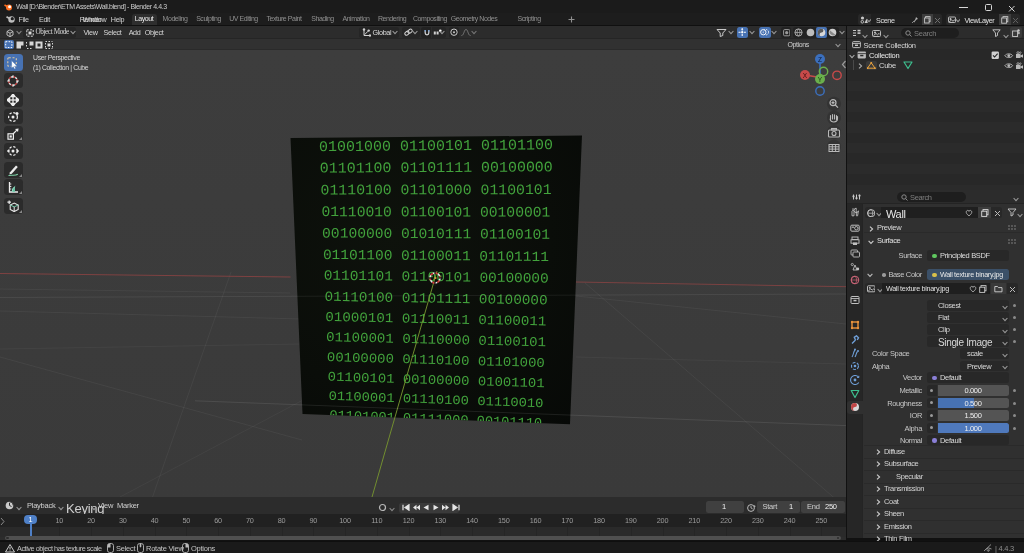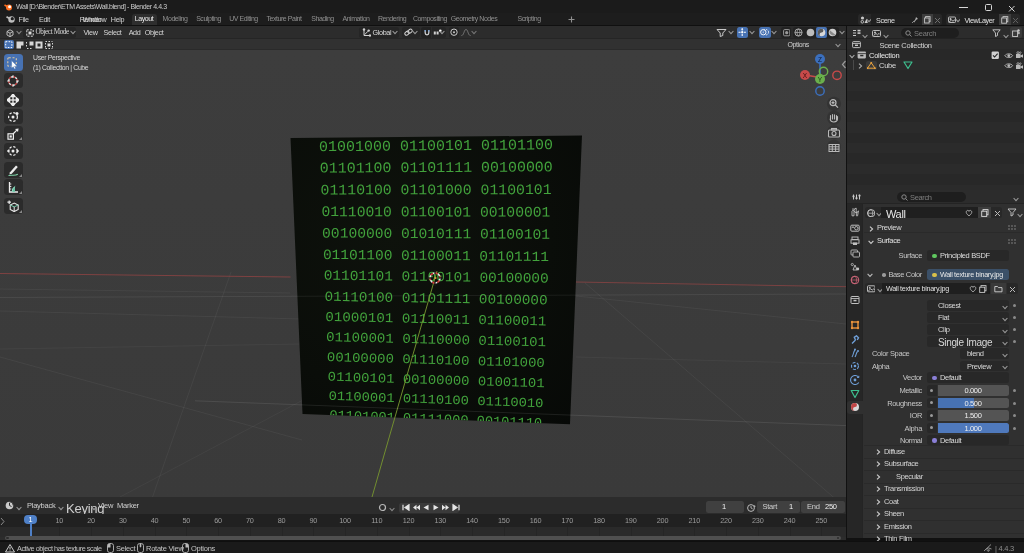--- a/index.html
+++ b/index.html
@@ -435,21 +435,21 @@
     <div style="position:absolute;left:0px;top:137.8px;width:177px;height:10.4px;box-sizing:border-box;background:#2b2b2b;"></div>
     <div style="position:absolute;left:0px;top:148.2px;width:177px;height:10.4px;box-sizing:border-box;background:#282828;"></div>
     <div style="position:absolute;left:0px;top:158.60000000000002px;width:177px;height:10.4px;box-sizing:border-box;background:#2b2b2b;"></div>
     <div style="position:absolute;left:0px;top:169.0px;width:177px;height:10.4px;box-sizing:border-box;background:#282828;"></div>
     <div style="position:absolute;left:0px;top:179.40000000000003px;width:177px;height:10.4px;box-sizing:border-box;background:#2b2b2b;"></div>
     <svg style="position:absolute;left:5px;top:15px" width="9" height="7.5" viewBox="0 0 9 7.5">
       <rect x="0.6" y="0.6" width="7.8" height="6" rx="0.8" fill="none" stroke="#c9c9c9" stroke-width="0.9"></rect>
       <path d="M0.6 2.4 L8.4 2.4" stroke="#c9c9c9" stroke-width="0.9"></path>
       <rect x="3" y="3.6" width="3" height="1.4" fill="#c9c9c9"></rect>
     </svg>
-    <span class="t" style="position:absolute;left:16.5px;top:14.6px;font-size:7.5px;color:#d5d5d5;margin-left:16px;">Scene Collection</span>
+    <span class="t" style="position:absolute;left:16.5px;top:14.6px;font-size:7.5px;color:#d5d5d5;">Scene Collection</span>
     <svg style="position:absolute;left:1px;top:25.5px" width="8" height="8" viewBox="0 0 8 8">
       <path d="M1.6 3 L4 5.6 L6.4 3" fill="none" stroke="#aaa" stroke-width="1.1"></path>
     </svg>
     <svg style="position:absolute;left:10px;top:25.3px" width="9.5" height="8" viewBox="0 0 9.5 8">
       <rect x="0.6" y="0.6" width="8.3" height="6.8" rx="0.8" fill="#b9b9b9"></rect>
       <path d="M0.6 2.6 L8.9 2.6" stroke="#282828" stroke-width="0.8"></path>
       <rect x="3.2" y="3.8" width="3.2" height="1.5" fill="#282828"></rect>
     </svg>
     <span class="t" style="position:absolute;left:22px;top:24.8px;font-size:7.5px;color:#e8e8e8;">Collection</span>
     <svg style="position:absolute;left:144px;top:25px" width="8.5" height="8.5" viewBox="0 0 8.5 8.5">
@@ -687,21 +687,21 @@
     </svg>
     <span style="position:absolute;left:166px;top:138px;width:3px;height:3px;border-radius:50%;background:#8a8a8a;"></span>
     <div style="position:absolute;left:80px;top:146px;width:82px;height:10.5px;box-sizing:border-box;background:#282828;border-radius:2.5px;"></div>
     <span class="t" style="position:absolute;left:91px;top:147px;font-size:10px;color:#d8d8d8;letter-spacing:-0.35px;">Single Image</span>
     <svg style="position:absolute;left:154px;top:148.5px" width="8" height="8" viewBox="0 0 8 8">
       <path d="M1.6 3 L4 5.6 L6.4 3" fill="none" stroke="#999" stroke-width="1.1"></path>
     </svg>
     <span style="position:absolute;left:166px;top:150px;width:3px;height:3px;border-radius:50%;background:#8a8a8a;"></span>
     <span class="t" style="position:absolute;left:25px;top:159px;font-size:7.5px;color:#c6c6c6;letter-spacing:-0.35px;">Color Space</span>
     <div style="position:absolute;left:113px;top:158px;width:49px;height:10.5px;box-sizing:border-box;background:#282828;border-radius:2.5px;"></div>
-    <span class="t" style="position:absolute;left:120px;top:159px;font-size:7.5px;color:#d8d8d8;letter-spacing:-0.35px;">blend</span>
+    <span class="t" style="position:absolute;left:120px;top:159px;font-size:7.5px;color:#d8d8d8;letter-spacing:-0.35px;">scale</span>
     <svg style="position:absolute;left:154px;top:160.5px" width="8" height="8" viewBox="0 0 8 8">
       <path d="M1.6 3 L4 5.6 L6.4 3" fill="none" stroke="#999" stroke-width="1.1"></path>
     </svg>
     <span class="t" style="position:absolute;left:25px;top:171.5px;font-size:7.5px;color:#c6c6c6;letter-spacing:-0.35px;">Alpha</span>
     <div style="position:absolute;left:113px;top:170.5px;width:49px;height:10.5px;box-sizing:border-box;background:#282828;border-radius:2.5px;"></div>
     <span class="t" style="position:absolute;left:120px;top:171.5px;font-size:7.5px;color:#d8d8d8;letter-spacing:-0.35px;">Preview</span>
     <svg style="position:absolute;left:154px;top:173px" width="8" height="8" viewBox="0 0 8 8">
       <path d="M1.6 3 L4 5.6 L6.4 3" fill="none" stroke="#999" stroke-width="1.1"></path>
     </svg>
     <span class="t" style="position:absolute;left:75px;top:183px;font-size:7.5px;color:#c6c6c6;letter-spacing:-0.35px;transform:translateX(-100%);">Vector</span>

